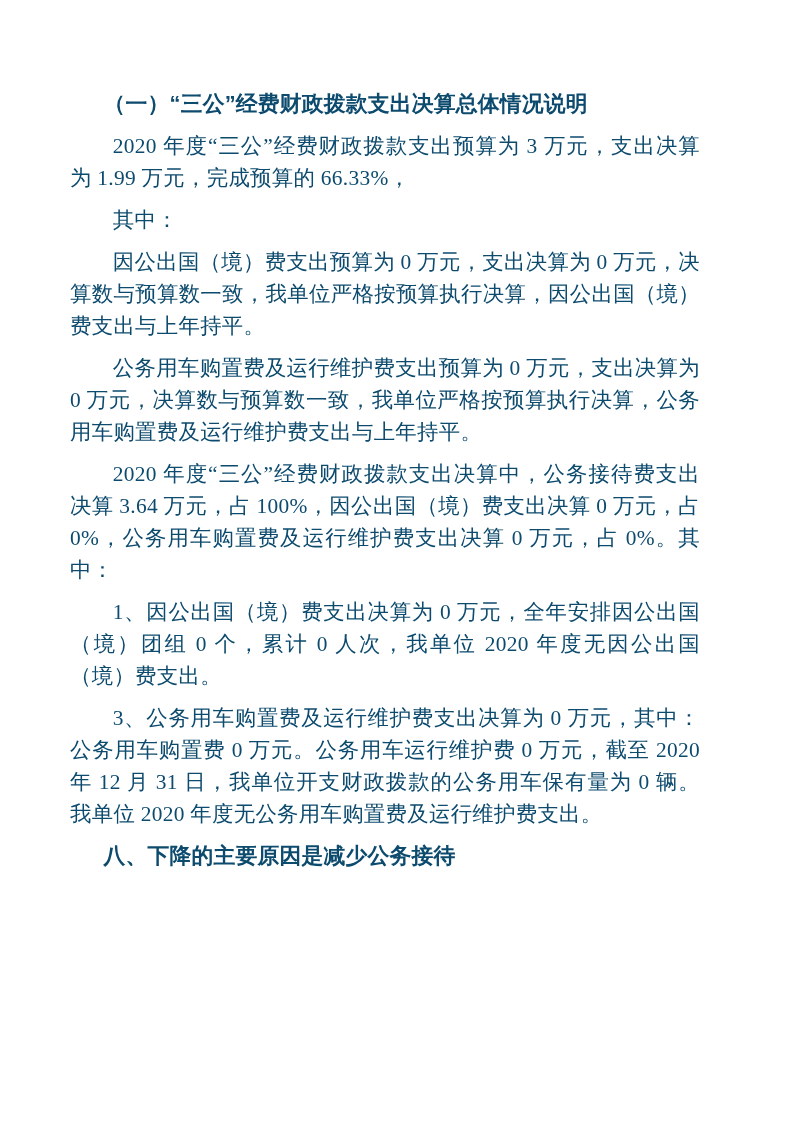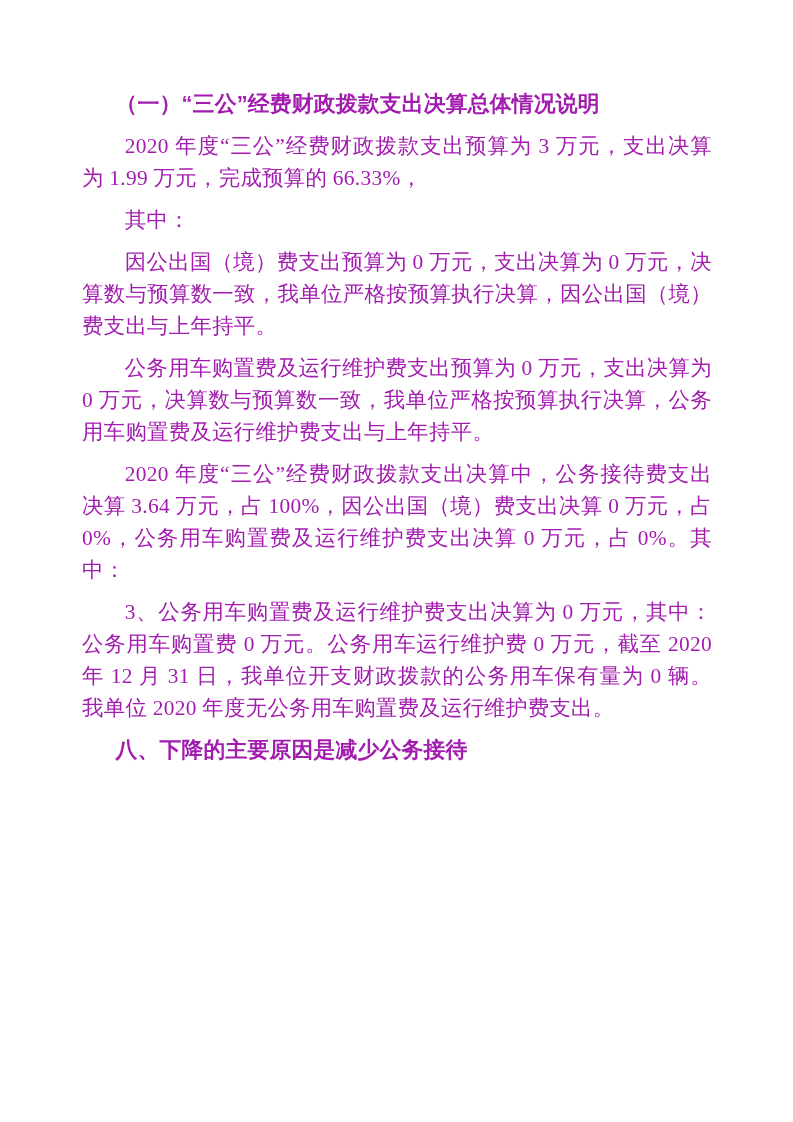--- a/index.html
+++ b/index.html
@@ -10,23 +10,23 @@
   .page {
     position: relative;
     width: 793px;
     height: 1122px;
     background: #ffffff;
     overflow: hidden;
   }
   .doc-content {
     position: absolute;
     top: 88px;
-    left: 72px;
+    left: 60px;
     width: 650px;
-    color: #a21caf;
+    color: #0c4a6e;
     font-family: "Liberation Serif", "DejaVu Serif", serif;
     font-size: 21.4px;
     line-height: 32px;
     text-align: justify;
     text-justify: inter-character;
   }
   .para {
     margin: 10px;
     text-indent: 2em;
     letter-spacing: 0.3px;
@@ -44,16 +44,17 @@
 <body>
 
 <div class="page">
   <div class="doc-content">
       <p class="heading">（一）“三公”经费财政拨款支出决算总体情况说明</p>
       <p class="para">2020 年度“三公”经费财政拨款支出预算为 3 万元，支出决算为 1.99 万元，完成预算的 66.33%，</p>
       <p class="para">其中：</p>
       <p class="para">因公出国（境）费支出预算为 0 万元，支出决算为 0 万元，决算数与预算数一致，我单位严格按预算执行决算，因公出国（境）费支出与上年持平。</p>
       <p class="para">公务用车购置费及运行维护费支出预算为 0 万元，支出决算为 0 万元，决算数与预算数一致，我单位严格按预算执行决算，公务用车购置费及运行维护费支出与上年持平。</p>
       <p class="para">2020 年度“三公”经费财政拨款支出决算中，公务接待费支出决算 3.64 万元，占 100%，因公出国（境）费支出决算 0 万元，占 0%，公务用车购置费及运行维护费支出决算 0 万元，占 0%。其中：</p>
+      <p class="para">1、因公出国（境）费支出决算为 0 万元，全年安排因公出国（境）团组 0 个，累计 0 人次，我单位 2020 年度无因公出国（境）费支出。</p>
       <p class="para">3、公务用车购置费及运行维护费支出决算为 0 万元，其中：公务用车购置费 0 万元。公务用车运行维护费 0 万元，截至 2020 年 12 月 31 日，我单位开支财政拨款的公务用车保有量为 0 辆。我单位 2020 年度无公务用车购置费及运行维护费支出。</p>
       <p class="heading">八、下降的主要原因是减少公务接待</p>
     </div>
 </div>
 
 </body></html>

